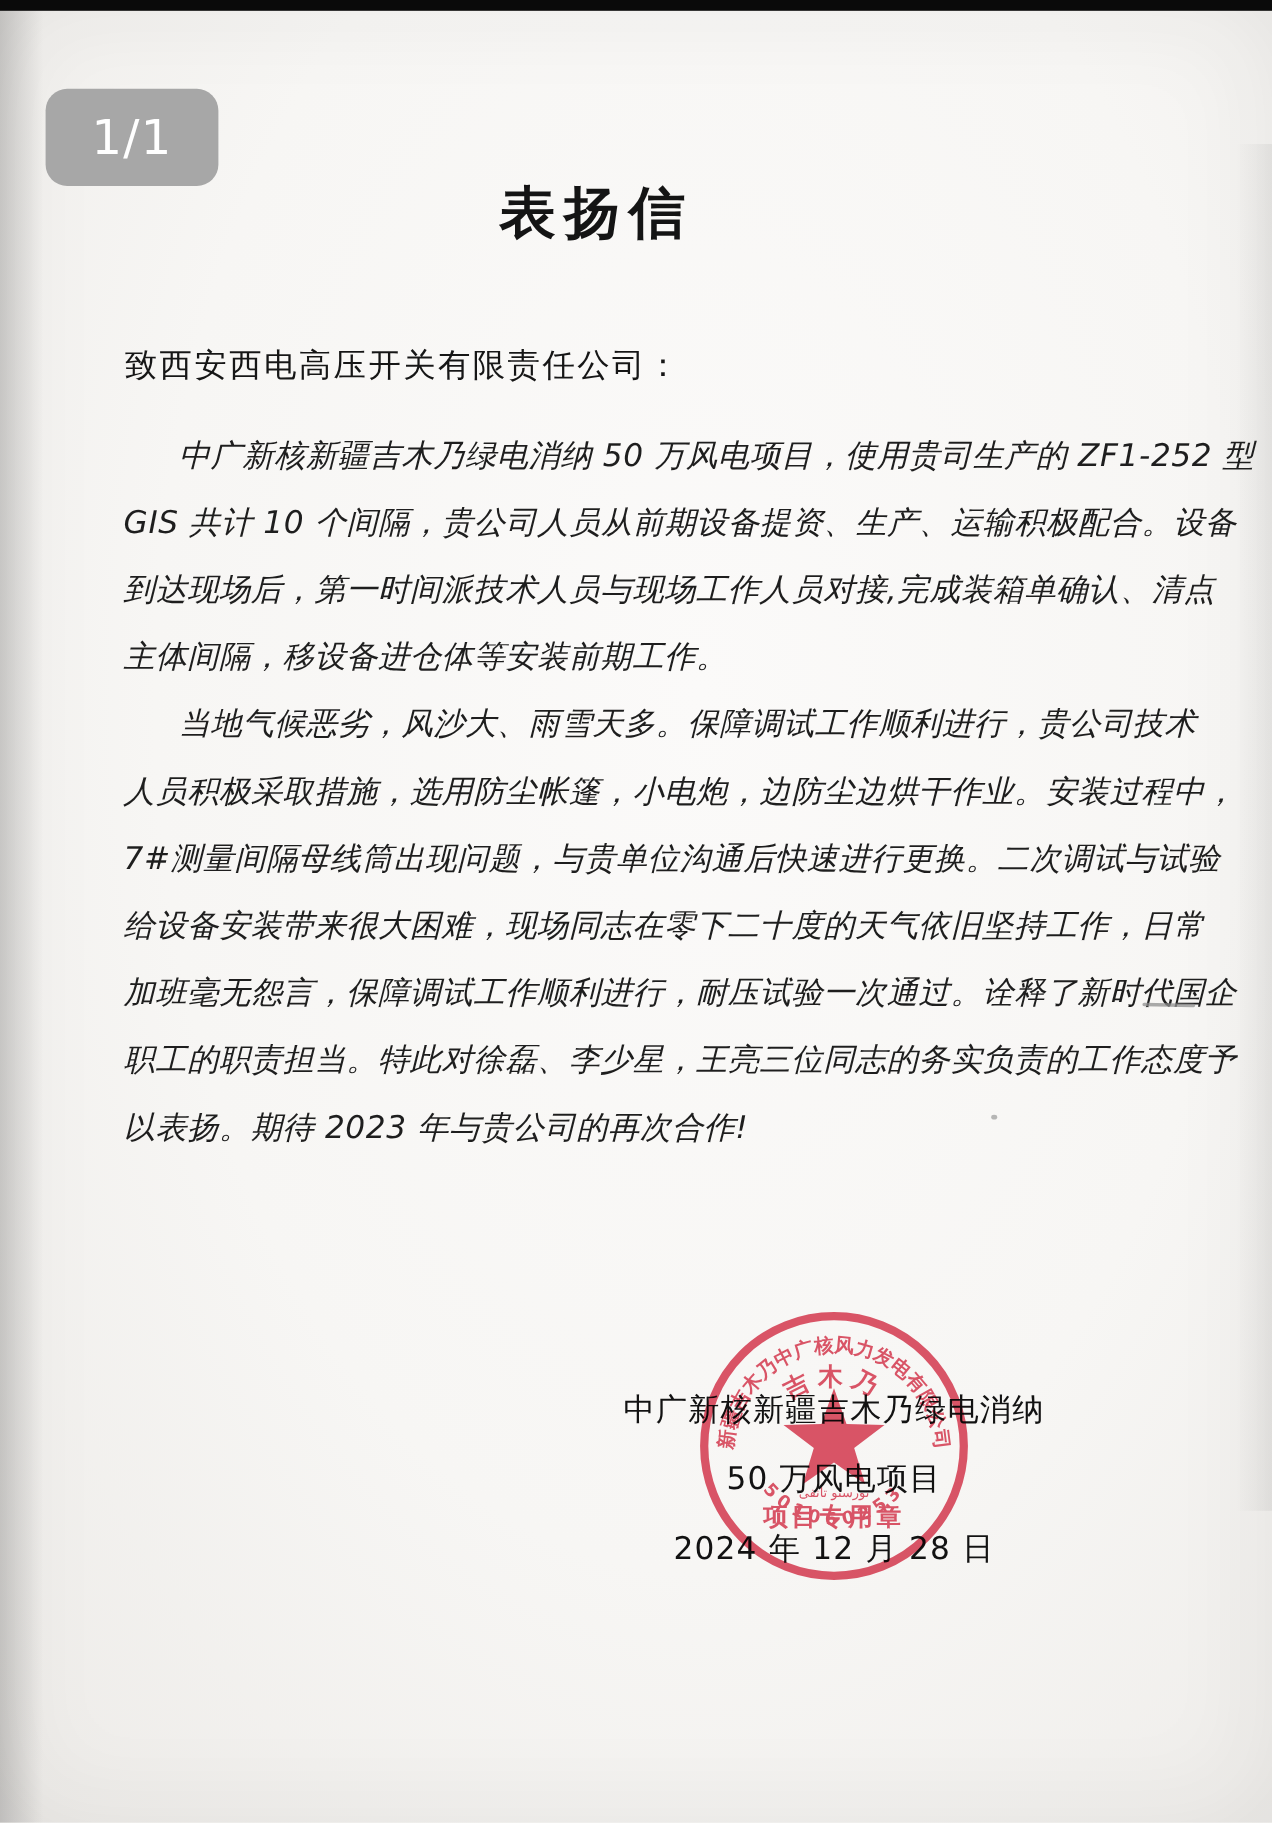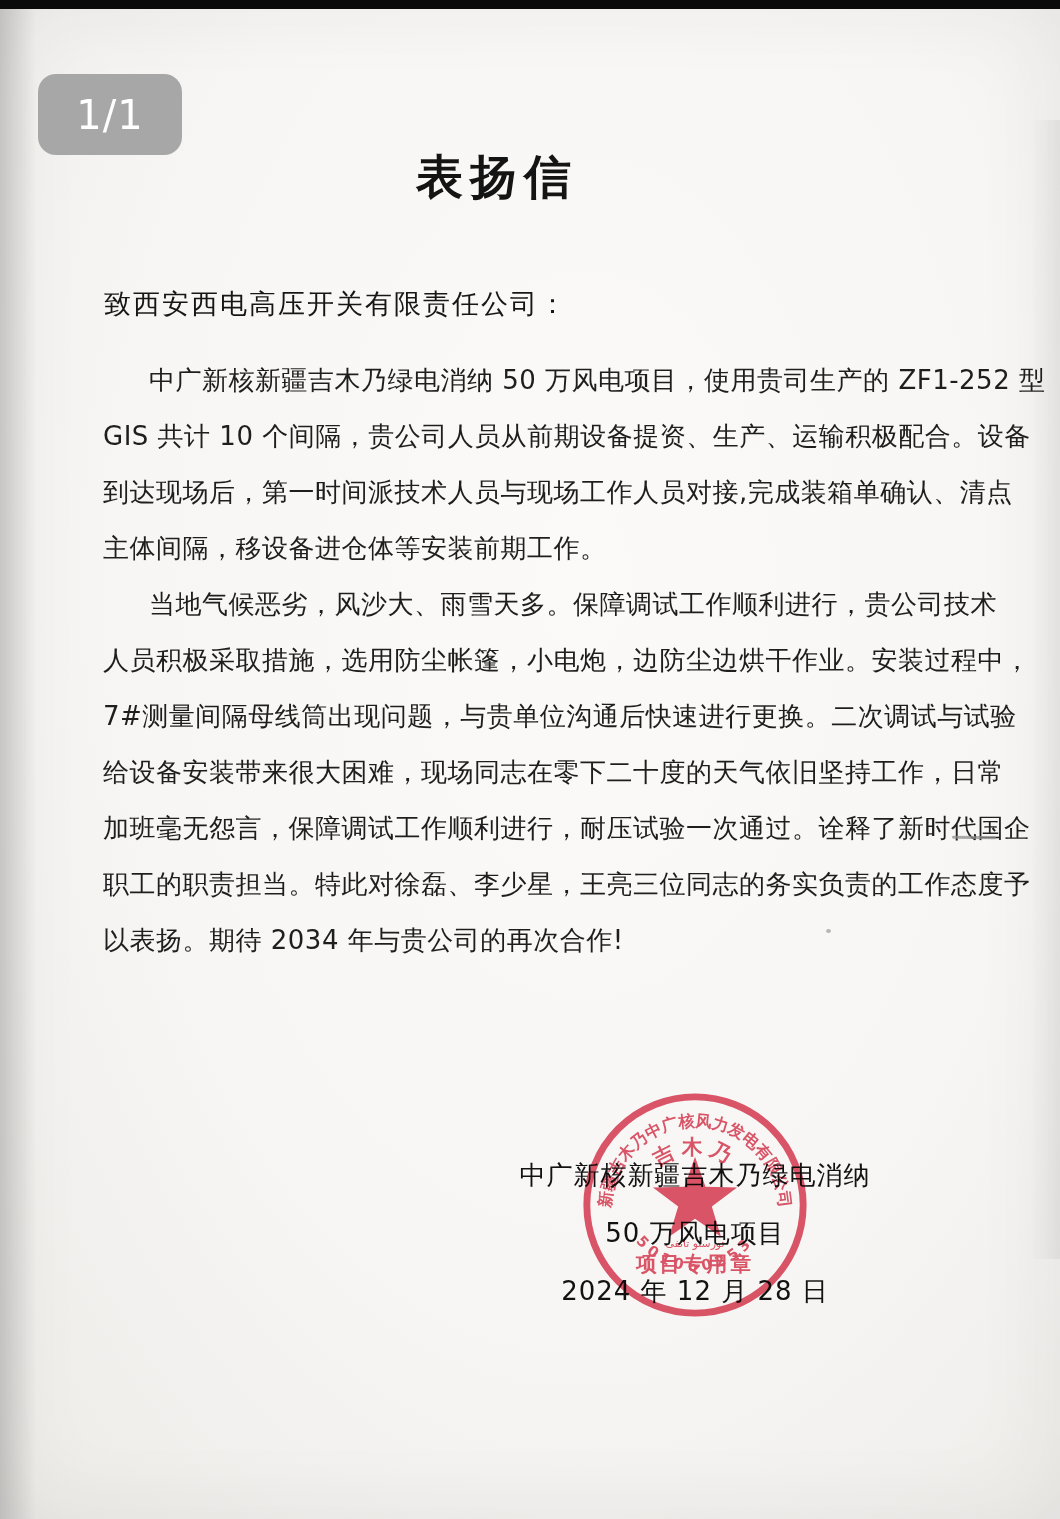--- a/index.html
+++ b/index.html
@@ -33,21 +33,21 @@
     font-family:Liberation Serif, serif;
   }
   .salutation{
     position:absolute;top:286px;left:104px;margin:0;
     font-size:27px;font-weight:400;color:#161616;letter-spacing:2px;
   }
   .body-text{
     position:absolute;top:352px;left:103px;width:800px;
     font-size:26px;color:#1e1e1e;
   }
-  .body-text .line{height:56px;line-height:56px;white-space:nowrap;letter-spacing:0.5px;}
+  .body-text .line{height:56px;line-height:56px;white-space:nowrap;letter-spacing:0.5px;font-style:italic;}
   .body-text .indent{padding-left:46px;}
 
   .signature{
     position:absolute;top:1146px;left:420px;width:550px;
     text-align:center;font-size:26px;color:#121212;letter-spacing:1px;
   }
   .signature div{height:58px;line-height:58px;white-space:nowrap;}
 
   .stamp{
     position:absolute;left:577px;top:1087px;width:236px;height:236px;
@@ -84,21 +84,21 @@
     <div class="line indent">中广新核新疆吉木乃绿电消纳 50 万风电项目，使用贵司生产的 ZF1-252 型</div>
     <div class="line">GIS 共计 10 个间隔，贵公司人员从前期设备提资、生产、运输积极配合。设备</div>
     <div class="line">到达现场后，第一时间派技术人员与现场工作人员对接,完成装箱单确认、清点</div>
     <div class="line">主体间隔，移设备进仓体等安装前期工作。</div>
     <div class="line indent">当地气候恶劣，风沙大、雨雪天多。保障调试工作顺利进行，贵公司技术</div>
     <div class="line">人员积极采取措施，选用防尘帐篷，小电炮，边防尘边烘干作业。安装过程中，</div>
     <div class="line">7#测量间隔母线筒出现问题，与贵单位沟通后快速进行更换。二次调试与试验</div>
     <div class="line">给设备安装带来很大困难，现场同志在零下二十度的天气依旧坚持工作，日常</div>
     <div class="line">加班毫无怨言，保障调试工作顺利进行，耐压试验一次通过。诠释了新时代国企</div>
     <div class="line">职工的职责担当。特此对徐磊、李少星，王亮三位同志的务实负责的工作态度予</div>
-    <div class="line">以表扬。期待 2034 年与贵公司的再次合作!</div>
+    <div class="line">以表扬。期待 2023 年与贵公司的再次合作!</div>
   </div>
 
   <div class="signature">
     <div>中广新核新疆吉木乃绿电消纳</div>
     <div>50 万风电项目</div>
     <div>2024 年 12 月 28 日</div>
   </div>
 
   <svg class="stamp" viewBox="0 0 240 240" color="#dd4a5f">
     <defs>

